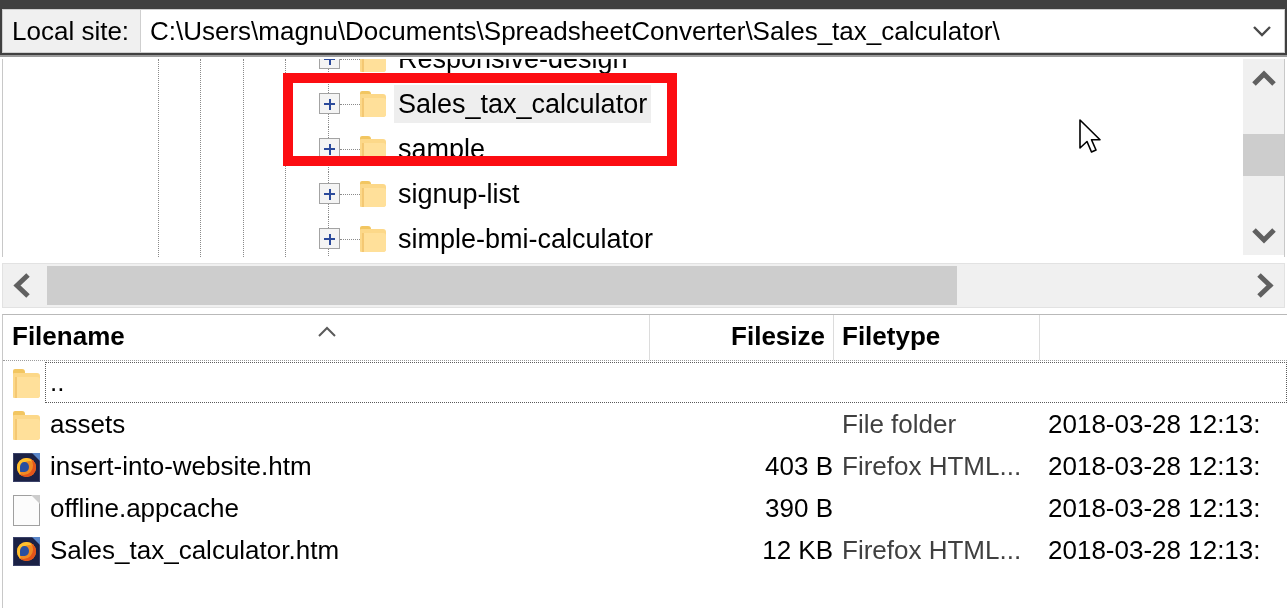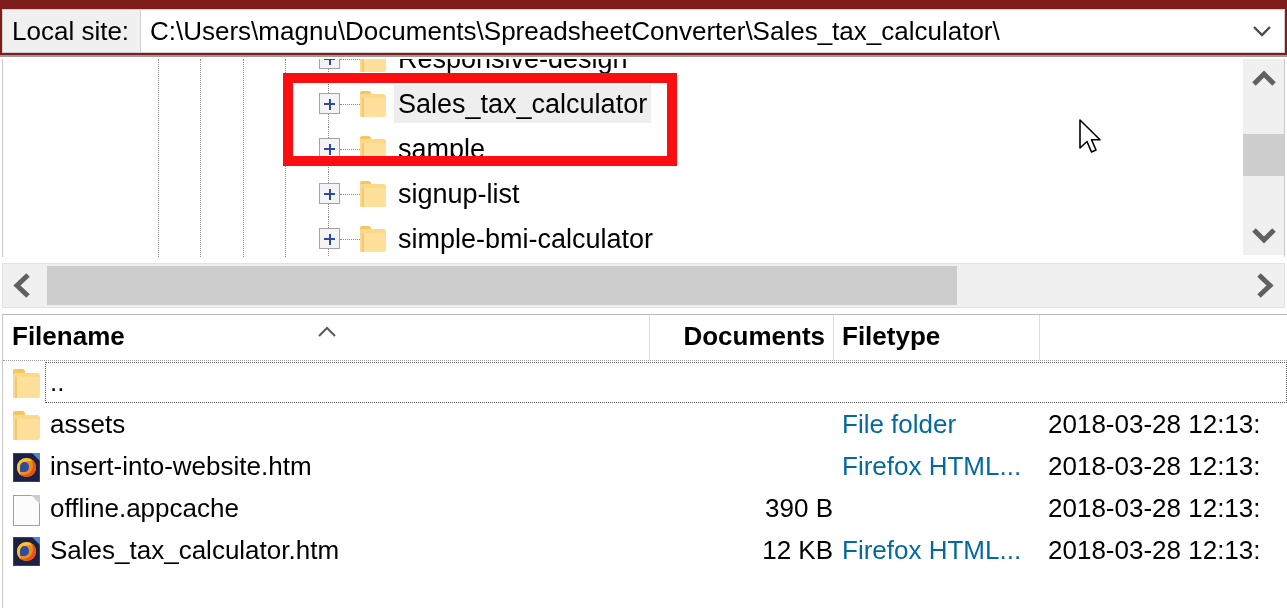--- a/index.html
+++ b/index.html
@@ -15,21 +15,21 @@
     overflow: hidden;
     position: relative;
   }
 
   
   #pathbar {
     position: absolute;
     left: 0; top: 0;
     width: 1287px;
     height: 57px;
-    background: #7f1d1d;
+    background: #404040;
     border-bottom: 2px solid #9b9b9b;
     box-sizing: border-box;
   }
   #pathbar-label {
     position: absolute;
     left: 2px; top: 9px;
     width: 139px; height: 44px;
     background: #f0f0f0;
     border: 1px solid #cfcfcf;
     box-sizing: border-box;
@@ -289,21 +289,21 @@
     text-align: right;
     white-space: nowrap;
     color: #000;
   }
   .fl-type {
     position: absolute;
     top: 0; height: 42px;
     line-height: 40px;
     font-size: 26px;
     white-space: nowrap;
-    color: #0369a1;
+    color: #404040;
   }
   .fl-date {
     position: absolute;
     top: 0; height: 42px;
     line-height: 40px;
     font-size: 26px;
     white-space: nowrap;
     color: #000;
     overflow: hidden;
   }
@@ -499,21 +499,21 @@
 <div id="filelist">
 
   <div id="fl-header">
     <div class="col-head" style="left:9px;">Filename</div>
     <div id="sort-indicator">
       <svg width="22" height="14" viewBox="0 0 22 14">
         <polyline points="3,11 11,3 19,11" fill="none" stroke="#5a5a5a" stroke-width="2"></polyline>
       </svg>
     </div>
     <div class="col-div" style="left:646px;"></div>
-    <div class="col-head" style="left:646px; width:184px; text-align:right; padding-right:8px;">Documents</div>
+    <div class="col-head" style="left:646px; width:184px; text-align:right; padding-right:8px;">Filesize</div>
     <div class="col-div" style="left:830px;"></div>
     <div class="col-head" style="left:839px;">Filetype</div>
     <div class="col-div" style="left:1036px;"></div>
   </div>
 
   <div class="fl-row" style="top:47px">
     <div class="fl-focus"></div>
     <span class="fl-icon">
       <span class="folder-ico" style="width:27px;height:29px;">
         <span class="tab"></span>
@@ -543,20 +543,21 @@
 
   <div class="fl-row" style="top:131px">
     <span class="fl-icon">
       <span class="ff-ico" style="width:27px;height:29px;">
         <span class="page"></span>
           <span class="corner"></span>
           <span class="logo"></span>
       </span>
     </span>
     <div class="fl-name">insert-into-website.htm</div>
+    <div class="fl-size" style="left:646px; width:184px; padding-right:8px;">403 B</div>
     <div class="fl-type" style="left:839px;">Firefox HTML...</div>
     <div class="fl-date" style="left:1045px; width:240px;">2018-03-28 12:13:</div>
   </div>
 
   <div class="fl-row" style="top:173px">
     <span class="fl-icon">
       <span class="doc-ico" style="width:27px;height:31px;">
         <span class="page"></span>
           <span class="fold"></span>
       </span>

